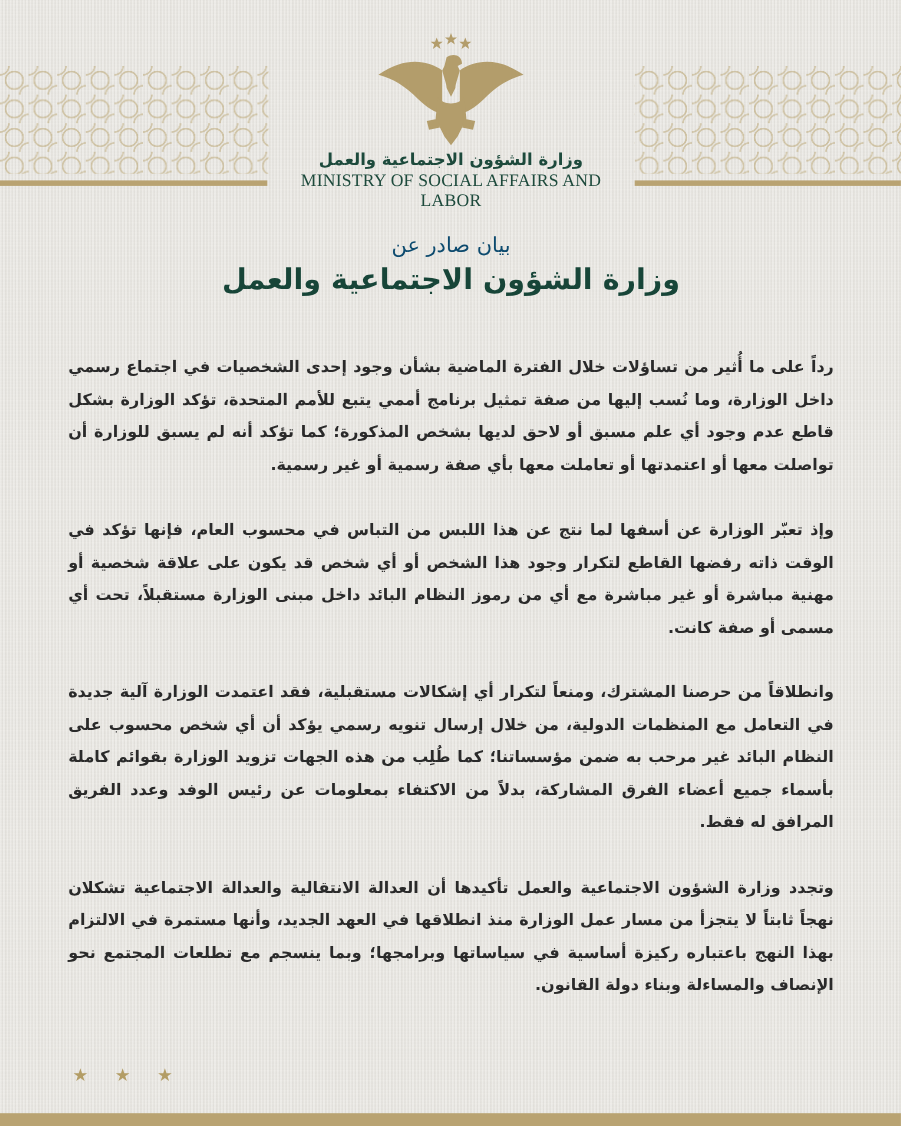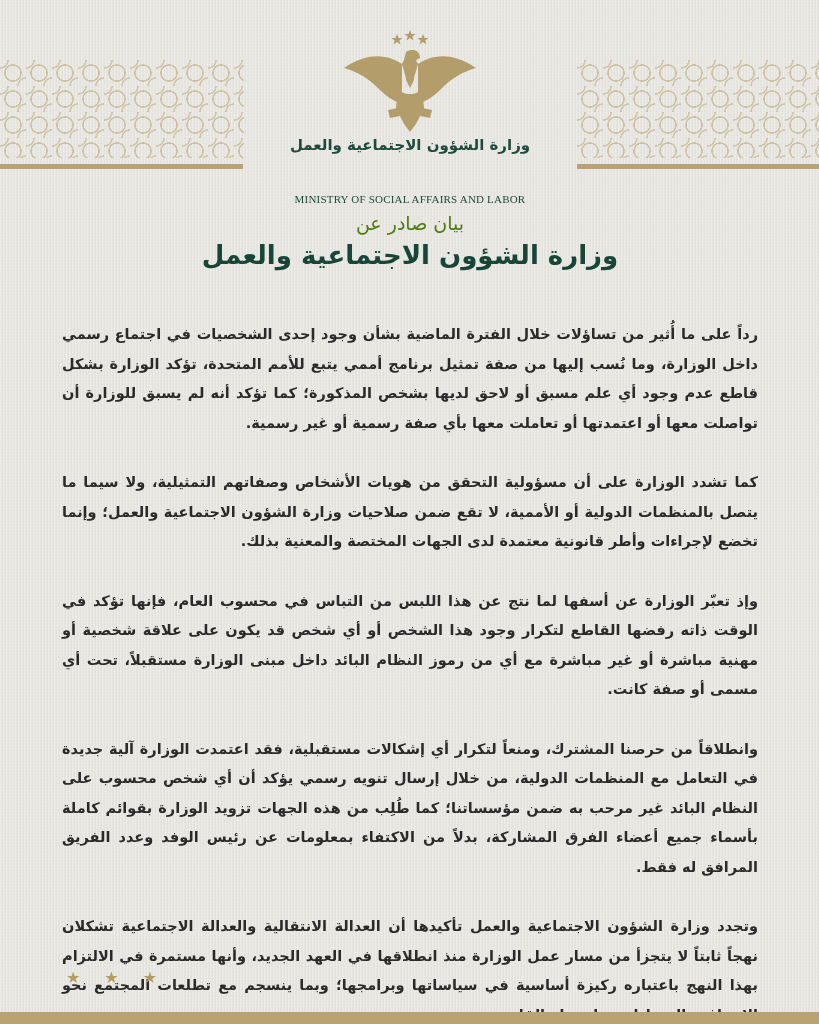--- a/index.html
+++ b/index.html
@@ -28,27 +28,26 @@
     .bottom-bar { position: absolute; left: 0; bottom: 0; width: 819px; height: 12px; background: #b9a372; }
 
     .emblem { position: absolute; left: 340px; top: 28px; width: 140px; height: 108px; }
     .ministry-ar {
       position: absolute; top: 136px; left: 250px; width: 320px; text-align: center;
       direction: rtl; color: #1d4a3c; font-size: 15px; font-weight: bold;
       font-family: "DejaVu Sans", sans-serif;
     }
     .ministry-en {
       position: absolute; top: 156px; left: 250px; width: 320px; text-align: center;
-      color: #1d4a3c; font-size: 11px; letter-spacing: 0.2px;
+      color: #1d4a3c; font-size: 16px; letter-spacing: 0.2px;
       font-family: "Liberation Serif", serif;
-      margin-top: 37px;
     }
     .statement-sub {
       position: absolute; top: 212px; left: 200px; width: 420px; text-align: center;
-      direction: rtl; color: #4d7c0f; font-size: 19px; font-weight: normal;
+      direction: rtl; color: #0c4a6e; font-size: 19px; font-weight: normal;
       font-family: "DejaVu Sans", sans-serif;
     }
     .statement-title {
       position: absolute; top: 240px; left: 180px; width: 460px; text-align: center;
       direction: rtl; color: #174538; font-size: 26px; font-weight: bold;
       font-family: "DejaVu Sans", sans-serif;
     }
     .body {
       position: absolute; top: 320px; left: 62px; width: 696px;
       direction: rtl; text-align: justify; color: #2a2a2a;
@@ -84,21 +83,20 @@
 </div>
 
 <div class="ministry-ar">وزارة الشؤون الاجتماعية والعمل</div>
 <div class="ministry-en">MINISTRY OF SOCIAL AFFAIRS AND LABOR</div>
 
 <div class="statement-sub">بيان صادر عن</div>
 <div class="statement-title">وزارة الشؤون الاجتماعية والعمل</div>
 
 <div class="body">
   <p>رداً على ما أُثير من تساؤلات خلال الفترة الماضية بشأن وجود إحدى الشخصيات في اجتماع رسمي داخل الوزارة، وما نُسب إليها من صفة تمثيل برنامج أممي يتبع للأمم المتحدة، تؤكد الوزارة بشكل قاطع عدم وجود أي علم مسبق أو لاحق لديها بشخص المذكورة؛ كما تؤكد أنه لم يسبق للوزارة أن تواصلت معها أو اعتمدتها أو تعاملت معها بأي صفة رسمية أو غير رسمية.</p>
-  <p>كما تشدد الوزارة على أن مسؤولية التحقق من هويات الأشخاص وصفاتهم التمثيلية، ولا سيما ما يتصل بالمنظمات الدولية أو الأممية، لا تقع ضمن صلاحيات وزارة الشؤون الاجتماعية والعمل؛ وإنما تخضع لإجراءات وأطر قانونية معتمدة لدى الجهات المختصة والمعنية بذلك.</p>
   <p>وإذ تعبّر الوزارة عن أسفها لما نتج عن هذا اللبس من التباس في محسوب العام، فإنها تؤكد في الوقت ذاته رفضها القاطع لتكرار وجود هذا الشخص أو أي شخص قد يكون على علاقة شخصية أو مهنية مباشرة أو غير مباشرة مع أي من رموز النظام البائد داخل مبنى الوزارة مستقبلاً، تحت أي مسمى أو صفة كانت.</p>
   <p>وانطلاقاً من حرصنا المشترك، ومنعاً لتكرار أي إشكالات مستقبلية، فقد اعتمدت الوزارة آلية جديدة في التعامل مع المنظمات الدولية، من خلال إرسال تنويه رسمي يؤكد أن أي شخص محسوب على النظام البائد غير مرحب به ضمن مؤسساتنا؛ كما طُلِب من هذه الجهات تزويد الوزارة بقوائم كاملة بأسماء جميع أعضاء الفرق المشاركة، بدلاً من الاكتفاء بمعلومات عن رئيس الوفد وعدد الفريق المرافق له فقط.</p>
   <p>وتجدد وزارة الشؤون الاجتماعية والعمل تأكيدها أن العدالة الانتقالية والعدالة الاجتماعية تشكلان نهجاً ثابتاً لا يتجزأ من مسار عمل الوزارة منذ انطلاقها في العهد الجديد، وأنها مستمرة في الالتزام بهذا النهج باعتباره ركيزة أساسية في سياساتها وبرامجها؛ وبما ينسجم مع تطلعات المجتمع نحو الإنصاف والمساءلة وبناء دولة القانون.</p>
 </div>
 
 <div class="stars">
   <span>★</span>
   <span>★</span>
   <span>★</span>
 </div>

